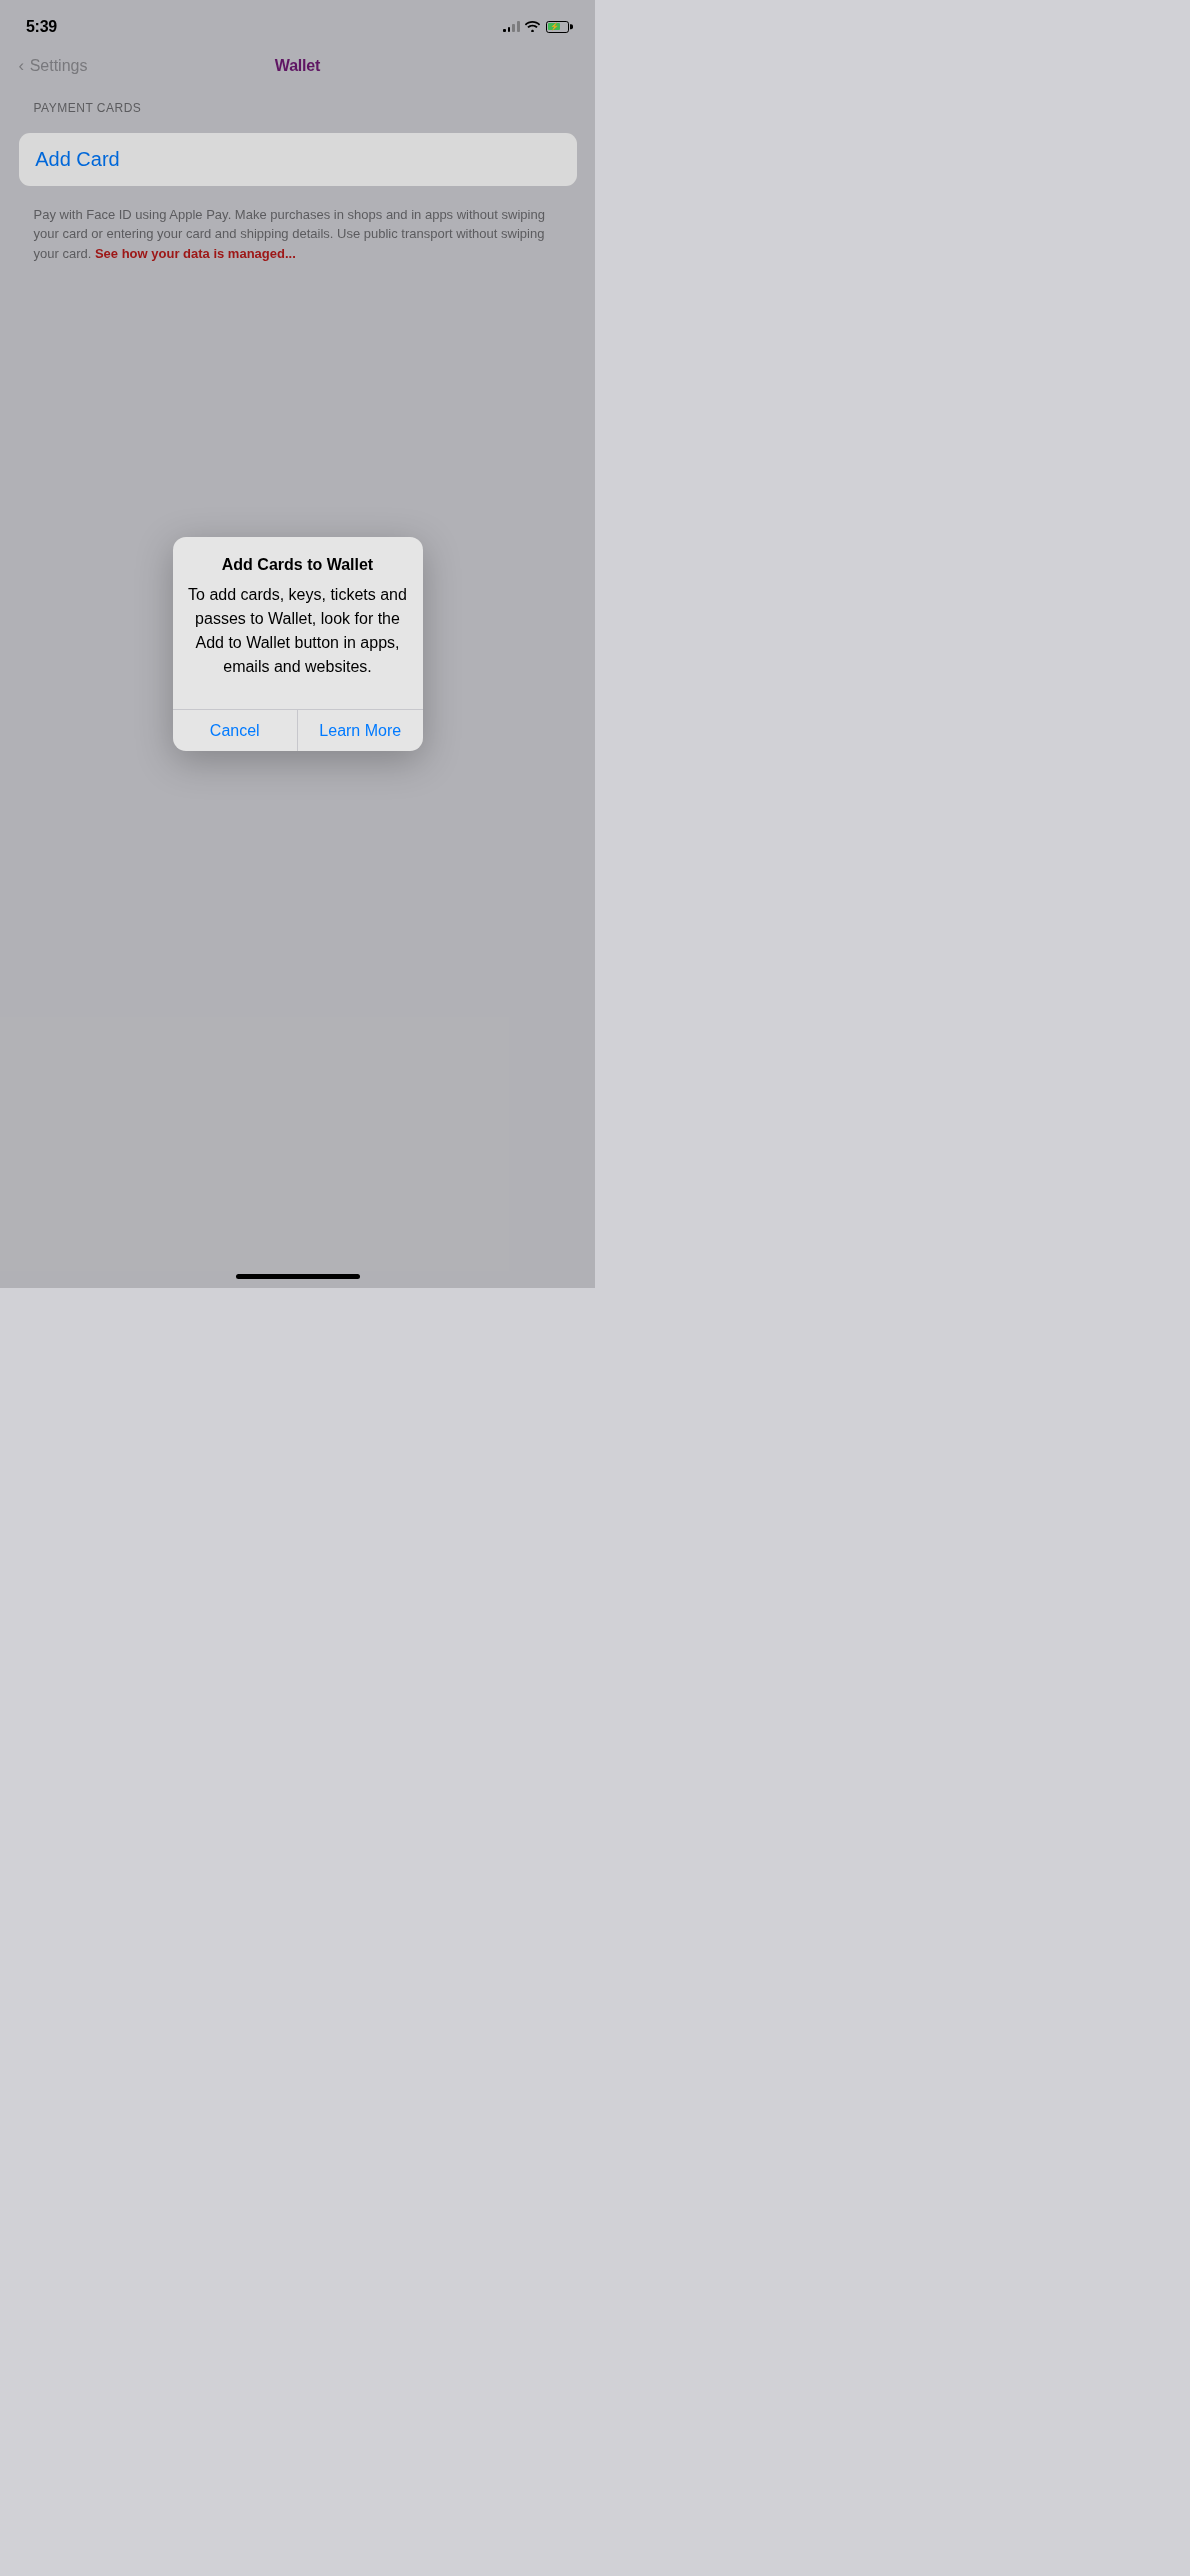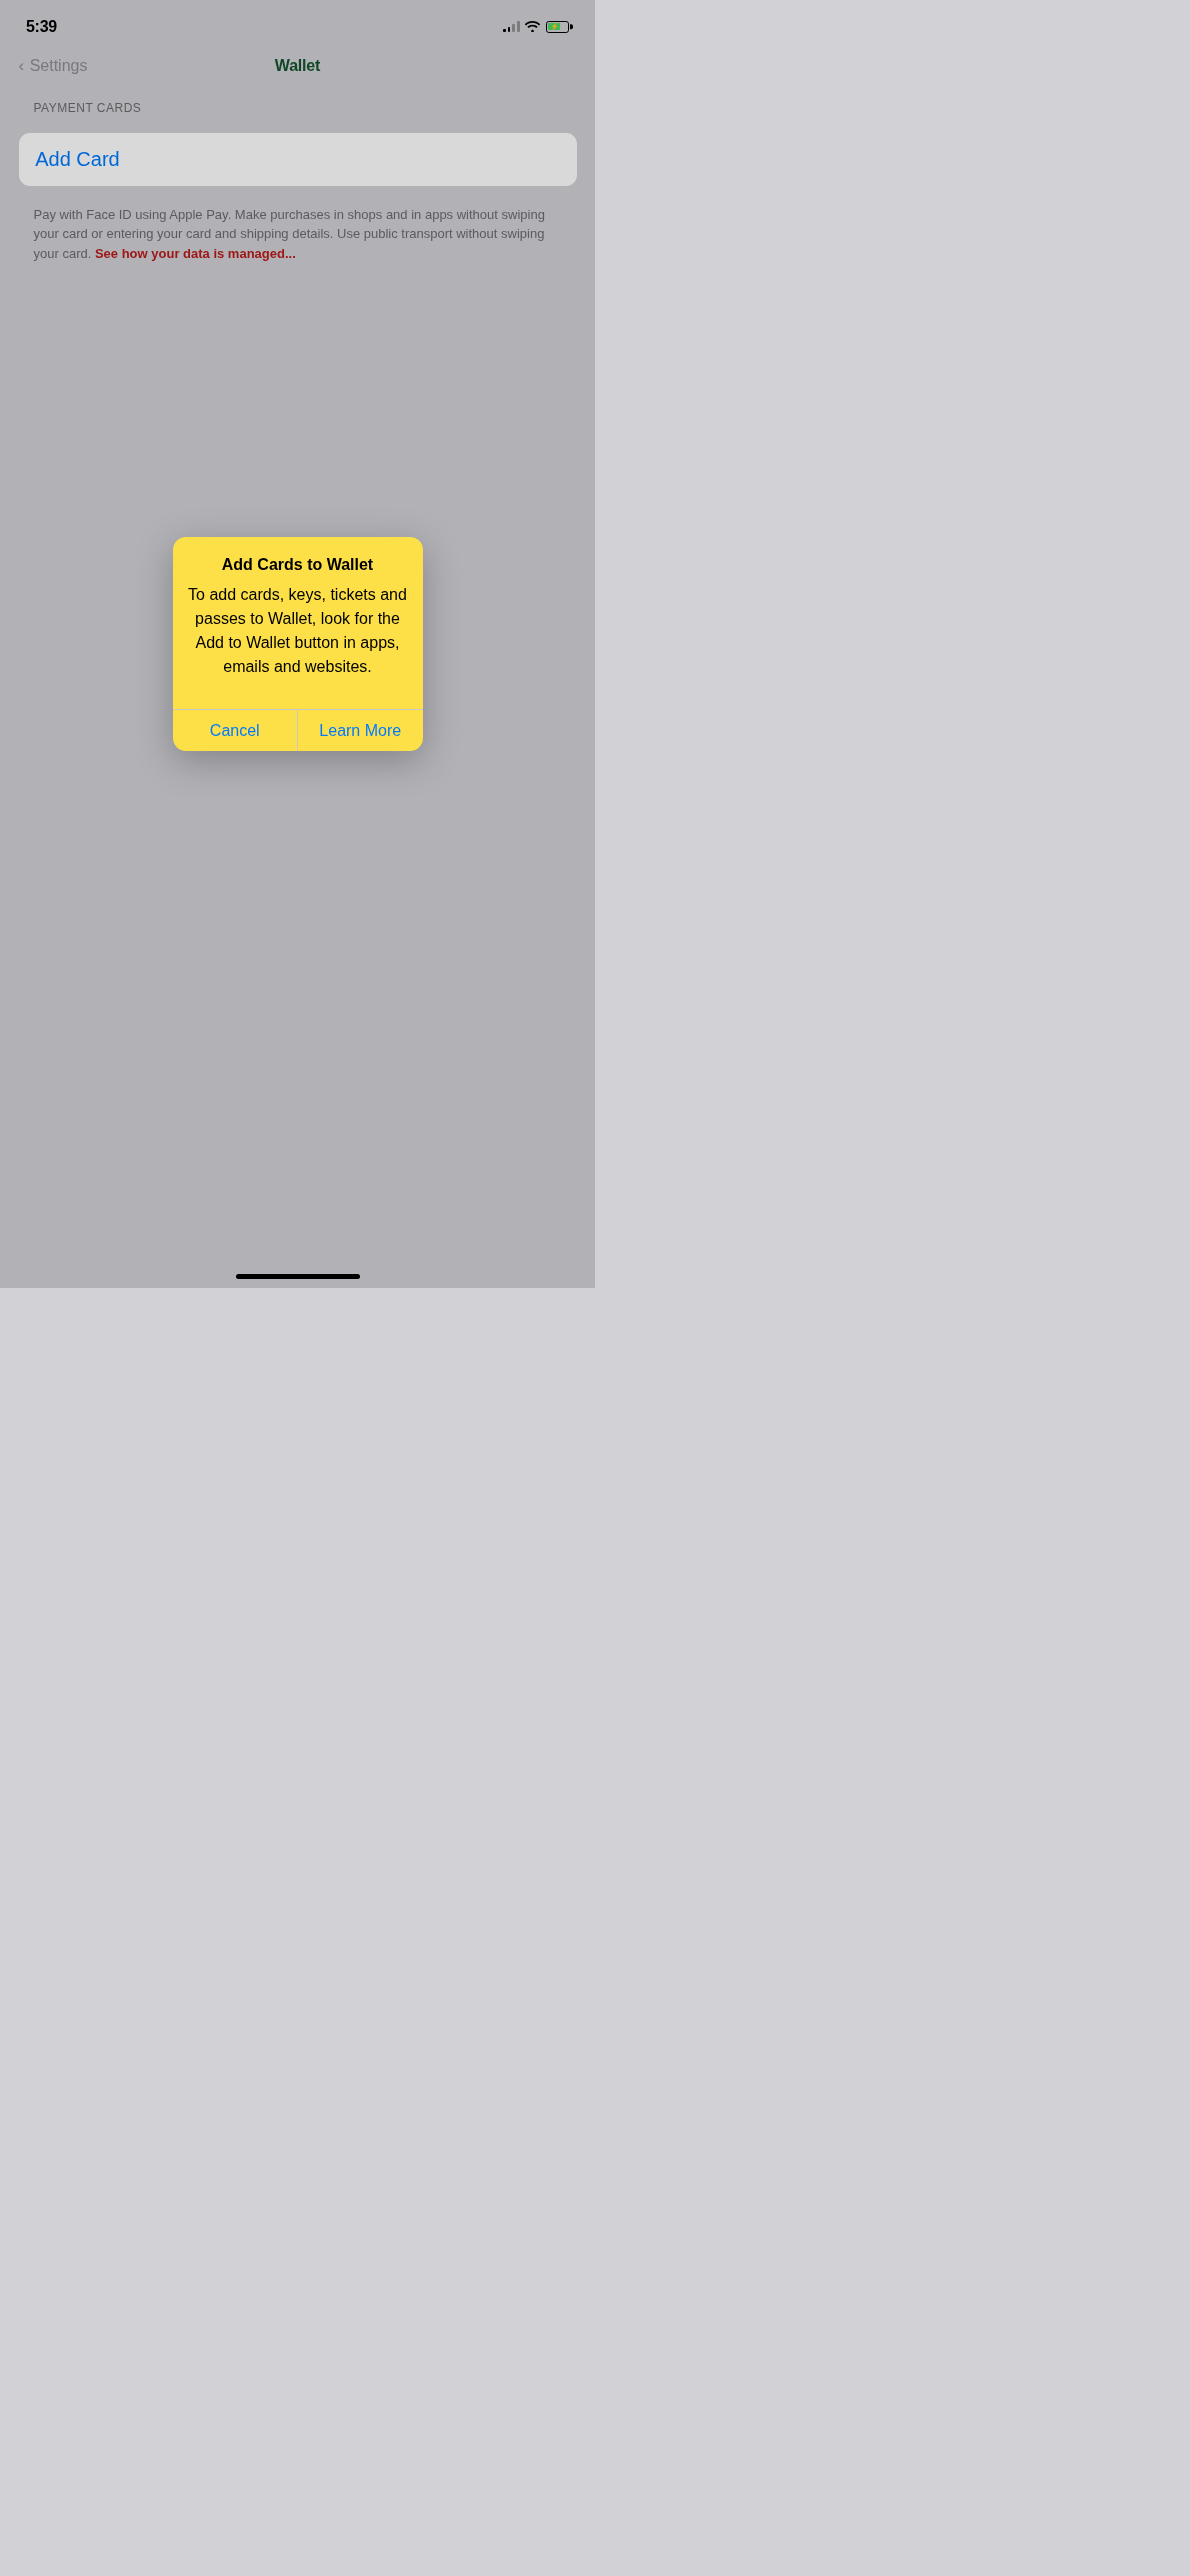--- a/index.html
+++ b/index.html
@@ -133,21 +133,21 @@
 
     .back-chevron {
       font-size: 16.7px;
       color: #8e8e93;
       margin-right: 1.9px;
     }
 
     .nav-title {
       font-size: 16px;
       font-weight: 600;
-      color: #14532d;
+      color: #701a75;
       letter-spacing: -0.2px;
     }
 
     
     .content {
       padding: 0 18.5px;
     }
 
     .section-label {
       font-size: 12px;
@@ -233,21 +233,21 @@
       width: 100%;
       height: 100%;
       background-color: rgba(0,0,0,0.15);
       display: flex;
       align-items: center;
       justify-content: center;
       z-index: 100;
     }
 
     .modal {
-      background-color: #fde047;
+      background-color: #e5e5e5;
       border-radius: 13px;
       width: 250px;
       overflow: hidden;
       box-shadow: 0 9.3px 37px rgba(0,0,0,0.25);
     }
 
     .modal-content {
       padding: 18.5px 15px 15px 15px;
       text-align: center;
     }

